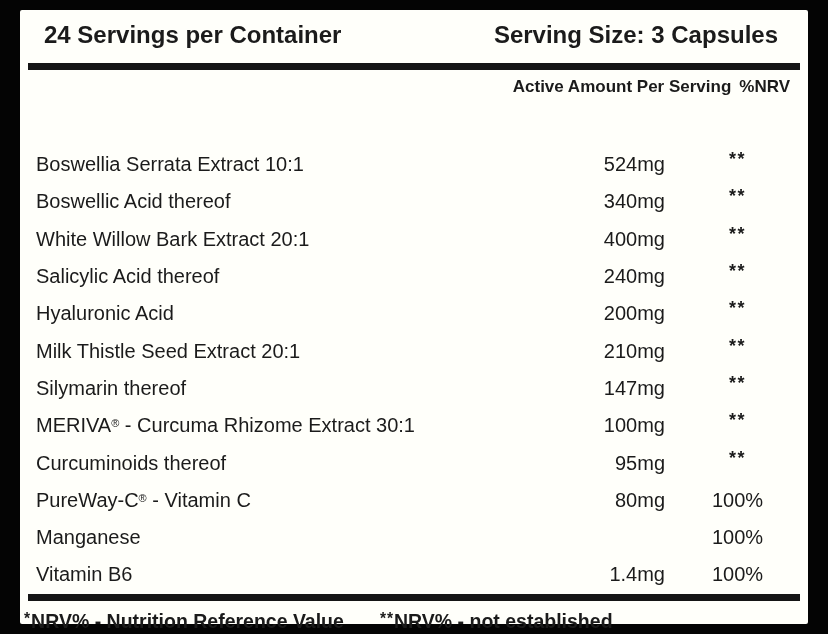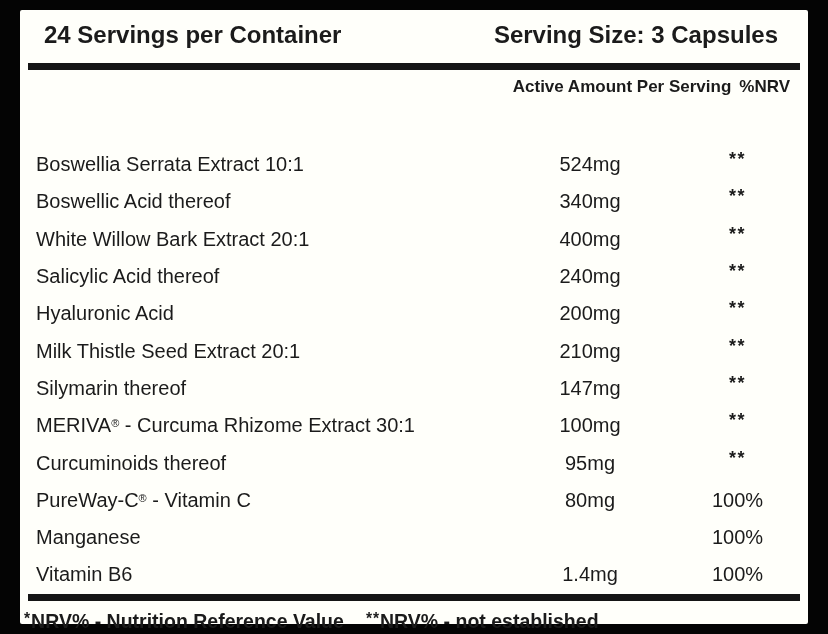--- a/index.html
+++ b/index.html
@@ -18,25 +18,25 @@
   .title{font-size:31px;font-weight:700;letter-spacing:-0.5px;line-height:34px;}
   .sub{display:flex;justify-content:space-between;align-items:flex-end;margin-top:1px;
        font-size:24px;font-weight:700;line-height:28px;}
   .rule{height:7px;background:#151515;margin:0 8px;}
   .rule-top{margin-top:14px;}
   .colhdr{display:flex;justify-content:flex-end;align-items:baseline;gap:8px;
           font-size:17px;font-weight:700;padding:7px 18px 0 0;height:21px;}
   .tbl{padding:0 18px 0 16px;margin-top:48px;}
   .row{display:flex;align-items:center;height:37.3px;font-size:20px;}
   .name{flex:1;white-space:nowrap;}
-  .amt{width:150px;text-align:center;margin-right:20px;white-space:nowrap;}
+  .amt{width:150px;text-align:right;margin-right:20px;white-space:nowrap;}
   .nrv{width:105px;text-align:center;white-space:nowrap;}
   .nrv .ast{font-weight:700;position:relative;top:-6px;letter-spacing:1.5px;font-size:18px;}
   .name .reg,.foot .reg{font-size:0.55em;position:relative;top:-0.45em;}
-  .foot{display:flex;gap:22px;padding-left:4px;margin-top:8px;
+  .foot{display:flex;gap:36px;padding-left:4px;margin-top:8px;
         font-size:19.5px;font-weight:700;line-height:24px;white-space:nowrap;}
   .foot .ast{position:relative;top:-4px;font-size:0.8em;letter-spacing:1px;}
 </style>
 </head>
 <body>
 
 <div class="panel">
 
   <div class="hdr">
     <div class="sub">

